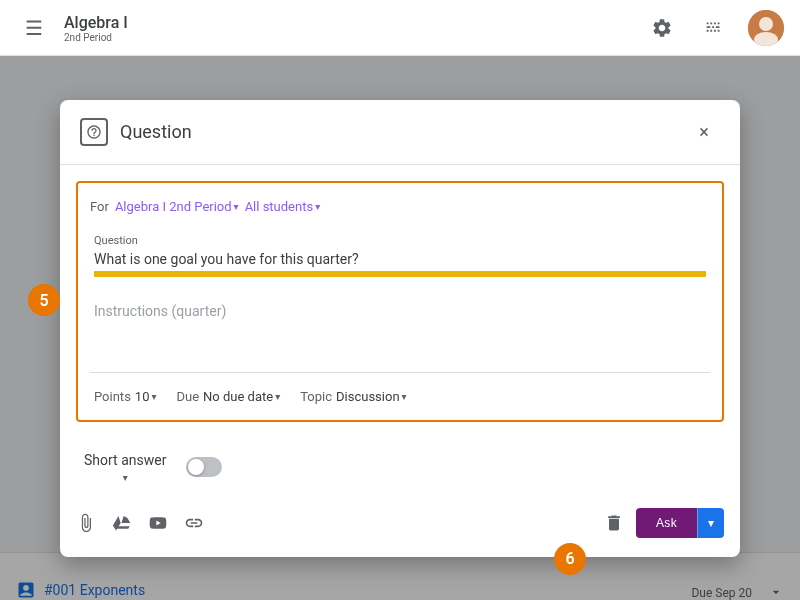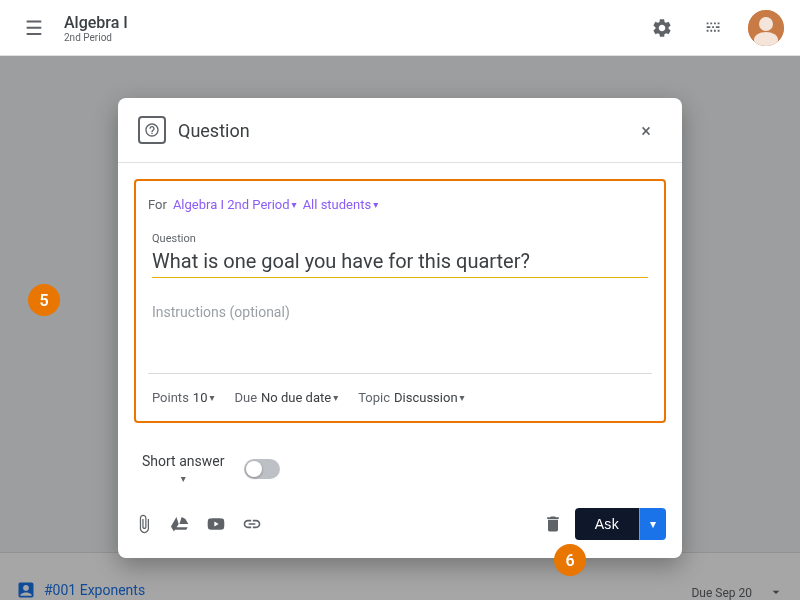--- a/index.html
+++ b/index.html
@@ -120,21 +120,21 @@
       display: flex;
       align-items: center;
       justify-content: center;
       z-index: 100;
     }
 
     
     .modal {
       background: #fff;
       border-radius: 8px;
-      width: 564px;
+      width: 680px;
       max-height: 520px;
       display: flex;
       flex-direction: column;
       box-shadow: 0 8px 24px rgba(0,0,0,0.3);
       position: relative;
     }
 
     
     .modal-header {
       display: flex;
@@ -209,24 +209,24 @@
     
     .question-field {
       padding: 8px 4px;
     }
     .field-label {
       font-size: 11px;
       color: #5f6368;
       margin-bottom: 4px;
     }
     .field-value {
-      font-size: 20px;
+      font-size: 14px;
       color: #3c4043;
       padding-bottom: 4px;
-      border-bottom: 1px solid #eab308;
+      border-bottom: 6px solid #eab308;
     }
 
     
     .instructions-field {
       padding: 8px 4px;
       border-bottom: 1px solid #dadce0;
       min-height: 80px;
     }
     .instructions-placeholder {
       font-size: 14px;
@@ -345,25 +345,25 @@
       font-size: 20px;
     }
 
     
     .ask-btn-group {
       display: flex;
       border-radius: 4px;
       overflow: hidden;
     }
     .ask-btn {
-      background: #0f172a;
+      background: #701a75;
       color: #fff;
       border: none;
       padding: 8px 20px;
-      font-size: 14px;
+      font-size: 12px;
       font-weight: 500;
       cursor: pointer;
       letter-spacing: 0.3px;
     }
     .ask-btn-arrow {
       background: #1a73e8;
       color: #fff;
       border: none;
       border-left: 1px solid rgba(255,255,255,0.3);
       padding: 8px 10px;
@@ -453,21 +453,21 @@
           <span class="arrow">▾</span>
         </div>
       </div>
 
       <div class="question-field">
         <div class="field-label">Question</div>
         <div class="field-value">What is one goal you have for this quarter?</div>
       </div>
 
       <div class="instructions-field">
-        <span class="instructions-placeholder">Instructions (optional)</span>
+        <span class="instructions-placeholder">Instructions (quarter)</span>
       </div>
 
       <div class="meta-row">
         <div class="meta-item">
           <span class="meta-label">Points</span>
           <div class="meta-value">
             <span>10</span>
             <span class="arrow">▾</span>
           </div>
         </div>

